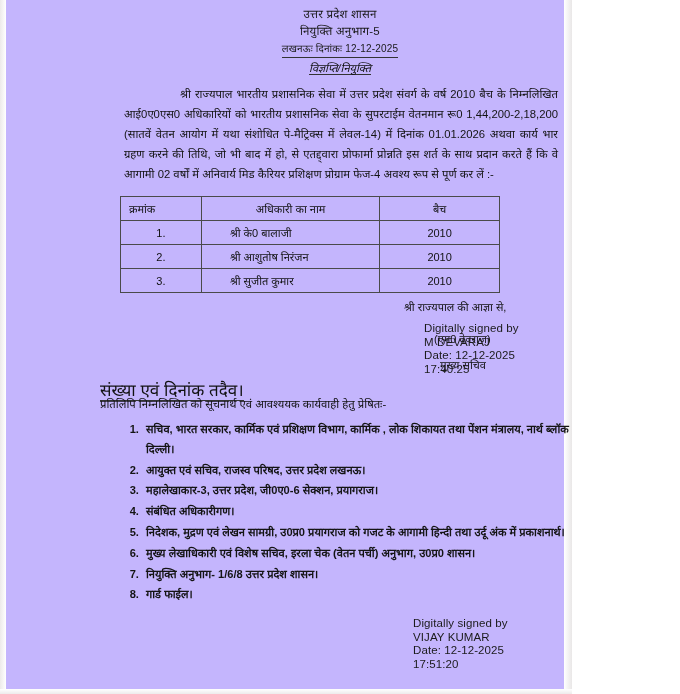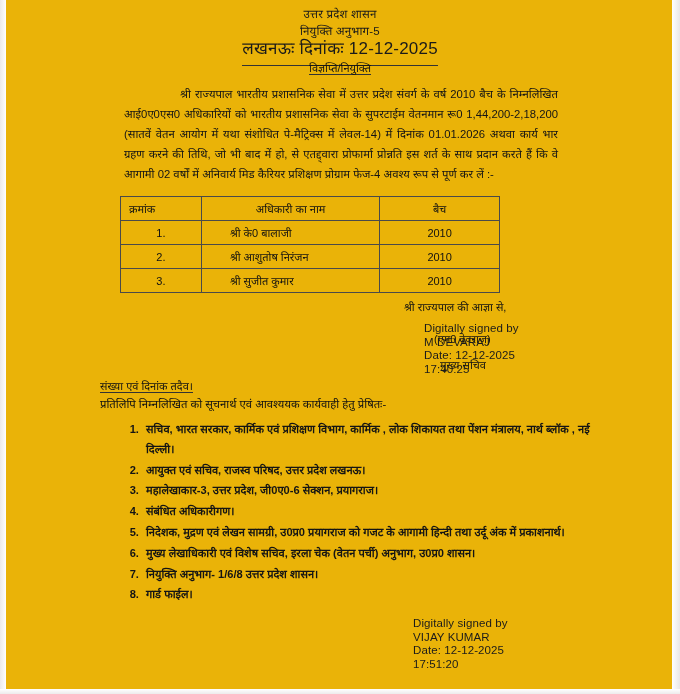--- a/index.html
+++ b/index.html
@@ -7,23 +7,23 @@
     margin: 0;
     padding: 0;
     background: #ffffff;
   }
   body {
     font-family: "Liberation Serif", "DejaVu Serif", serif;
     color: #111111;
   }
   #page {
     position: relative;
-    width: 680px;
+    width: 572px;
     height: 694px;
-    background: #eab308;
+    background: #c4b5fd;
     overflow: hidden;
     box-sizing: border-box;
   }
   
   #scan-edge-left {
     position: absolute;
     left: 0; top: 0;
     width: 6px; height: 694px;
     background: linear-gradient(to right, #eceaea, #ffffff);
   }
@@ -51,29 +51,30 @@
   }
   #header-block .hline {
     font-size: 11.5px;
     line-height: 17px;
     letter-spacing: 0.2px;
     color: #1a1a1a;
   }
   #doc-place-date {
     display: inline-block;
     border-bottom: 1px solid #333;
-    padding-bottom: 8px;
-    font-size: 17px;
+    padding-bottom: 0px;
+    font-size: 10px;
   }
   #doc-subject {
     position: absolute;
     top: 60px; left: 0;
     width: 680px;
     text-align: center;
     font-size: 11px;
+    font-style: italic;
   }
   #doc-subject span {
     border-bottom: 1px solid #333;
     padding-bottom: 0px;
   }
 
   
   #order-body {
     position: absolute;
     top: 84px;
@@ -137,21 +138,21 @@
     line-height: 13.5px;
     color: #1b1b1b;
     letter-spacing: 0.1px;
   }
 
   
   #sankhya {
     position: absolute;
     top: 378px;
     left: 100px;
-    font-size: 11px;
+    font-size: 17px;
   }
   #sankhya span { border-bottom: 1px solid #333; }
   #pratilipi {
     position: absolute;
     top: 396px;
     left: 100px;
     font-size: 11.3px;
   }
 
   

